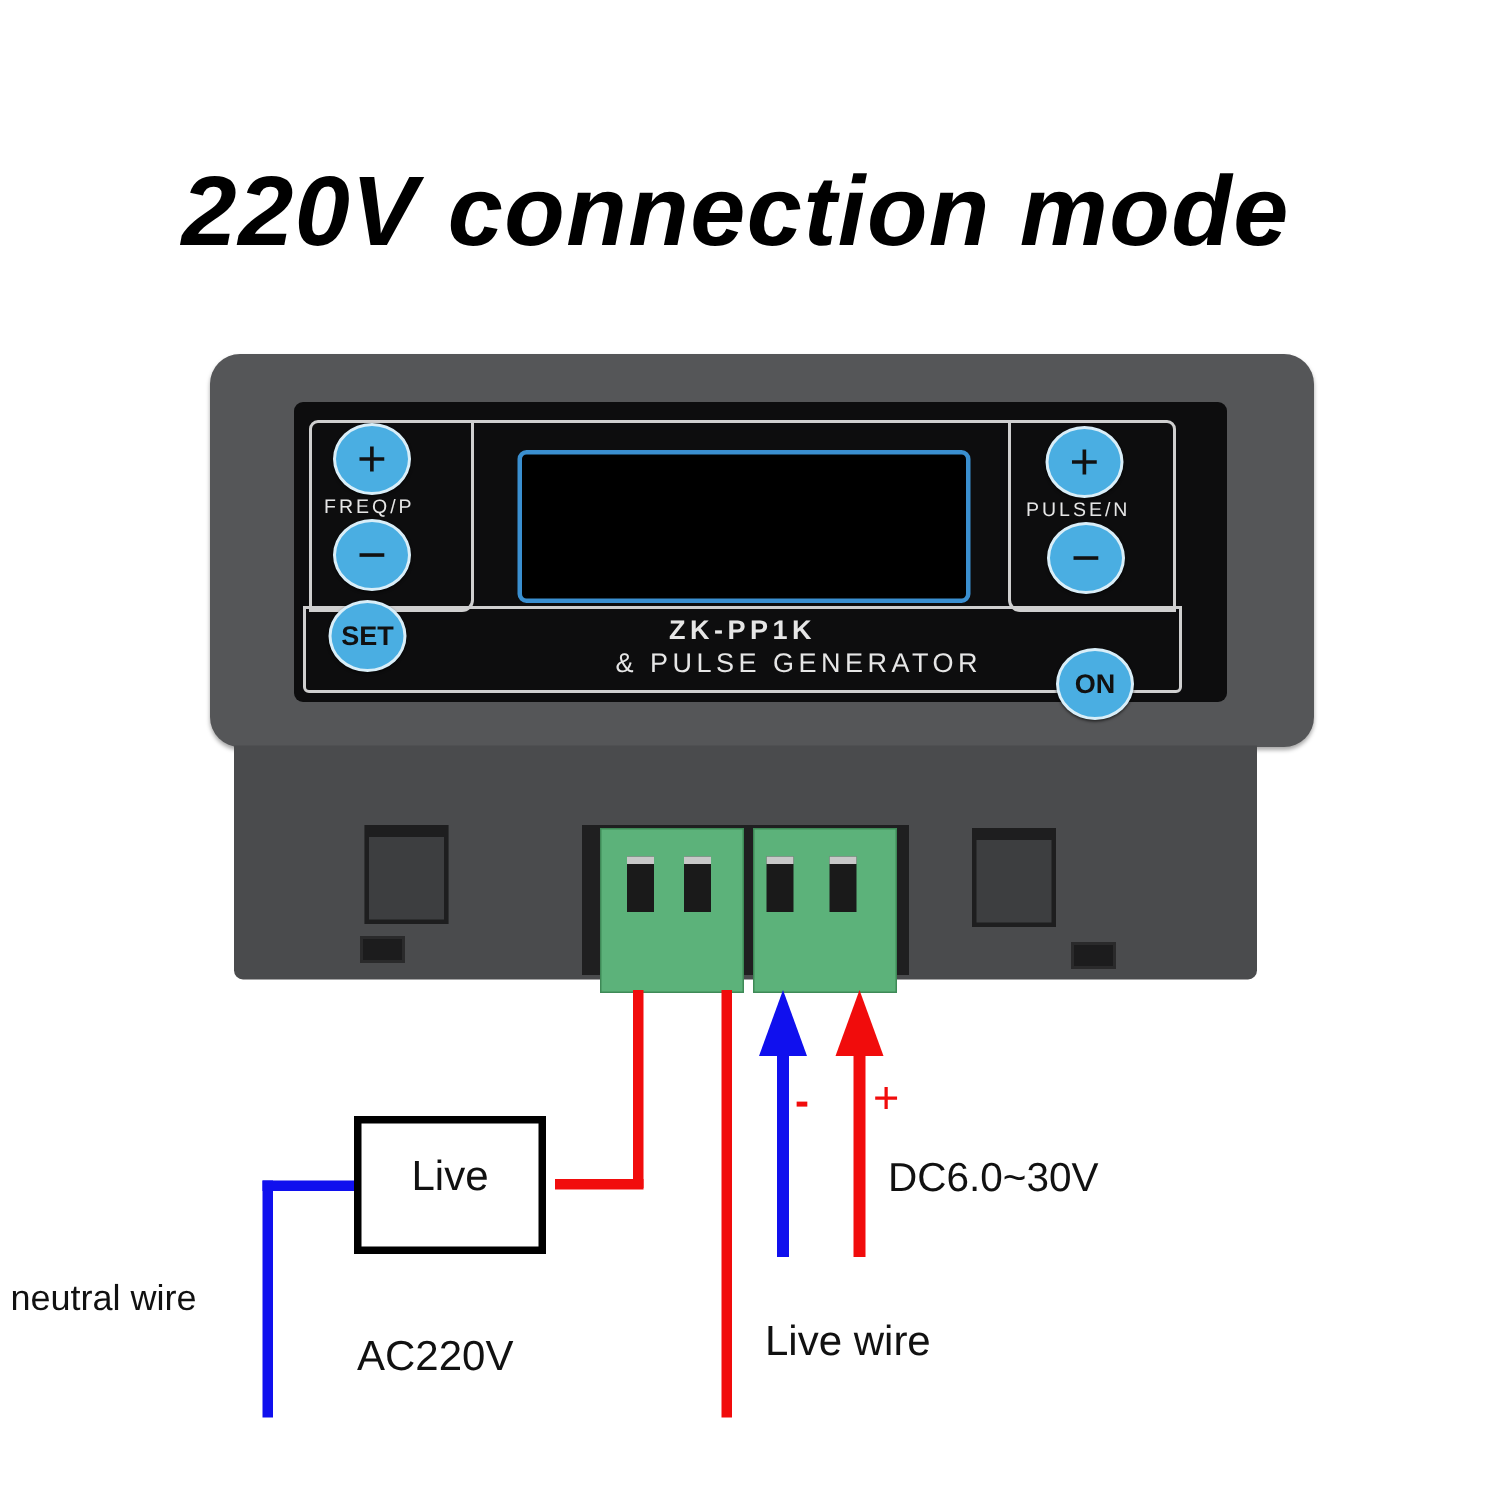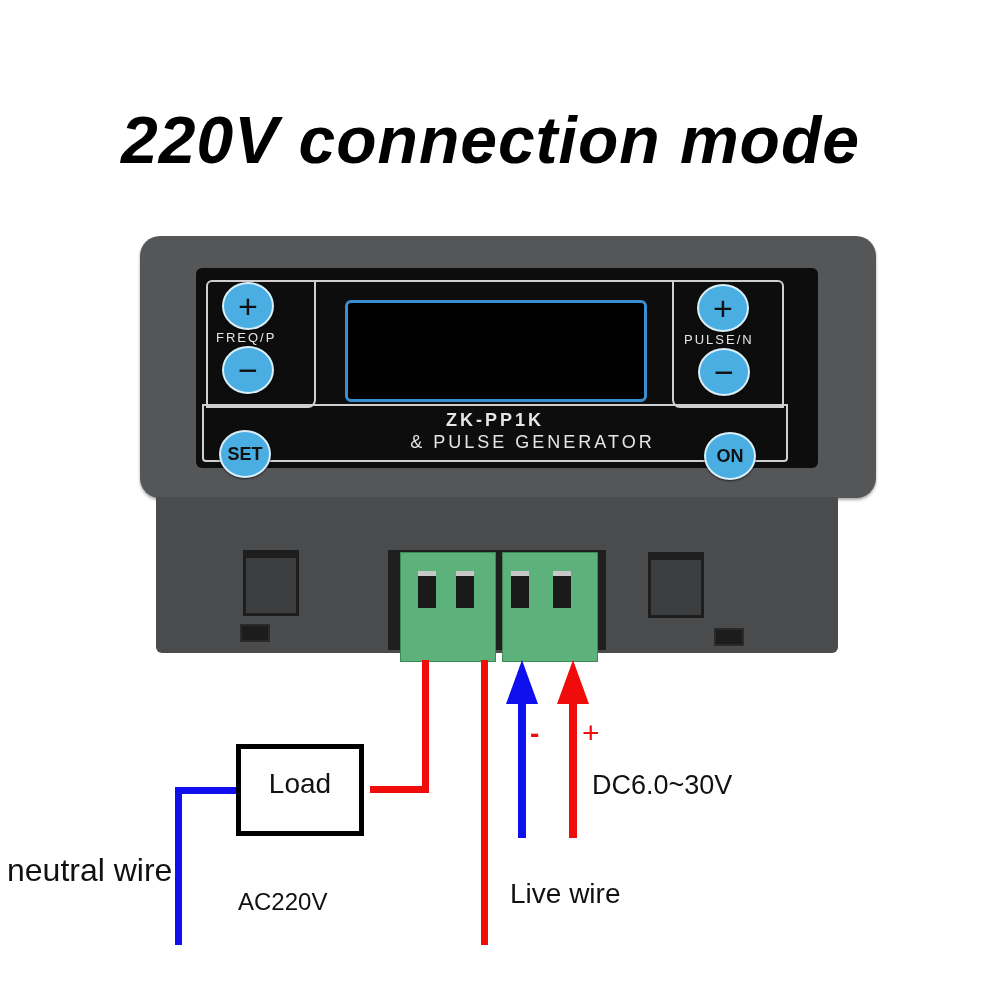--- a/index.html
+++ b/index.html
@@ -45,21 +45,21 @@
 
 <div class="abs screen"></div>
 
 <div class="abs btn" style="left:222px;top:282px;">
   <span class="glyph">+</span>
 </div>
 <div class="abs label" style="left:216px;top:330px;">FREQ/P</div>
 <div class="abs btn" style="left:222px;top:346px;">
   <span class="glyph">−</span>
 </div>
-<div class="abs btn" style="left:219px;top:430px;">
+<div class="abs btn" style="left:219px;top:400px;">
   <span class="word">SET</span>
 </div>
 
 <div class="abs btn" style="left:697px;top:284px;">
   <span class="glyph">+</span>
 </div>
 <div class="abs label" style="left:684px;top:332px;">PULSE/N</div>
 <div class="abs btn" style="left:698px;top:348px;">
   <span class="glyph">−</span>
 </div>
@@ -86,26 +86,26 @@
   <div class="abs screw" style="left:50px;top:18px;"></div>
 </div>
 
 <div class="abs wire-red" style="left:422px;top:660px;width:7px;height:132px;"></div>
 <div class="abs wire-red" style="left:370px;top:786px;width:59px;height:7px;"></div>
 <div class="abs wire-red" style="left:481px;top:660px;width:7px;height:285px;"></div>
 <div class="abs wire-blue" style="left:175px;top:787px;width:62px;height:7px;"></div>
 <div class="abs wire-blue" style="left:175px;top:787px;width:7px;height:158px;"></div>
 
 <div class="abs" style="left:236px;top:744px;width:128px;height:92px;border:5px solid #000;box-sizing:border-box;display:flex;align-items:center;justify-content:center;">
-  <span class="txt" style="font-size:28px;margin-top:-12px;">Load</span>
+  <span class="txt" style="font-size:28px;margin-top:-12px;">Live</span>
 </div>
 
 <div class="abs wire-blue" style="left:518px;top:700px;width:8px;height:138px;"></div>
 <div class="abs" style="left:506px;top:660px;width:0;height:0;border-left:16px solid transparent;border-right:16px solid transparent;border-bottom:44px solid #1010ee;"></div>
 <div class="abs wire-red" style="left:569px;top:700px;width:8px;height:138px;"></div>
 <div class="abs" style="left:557px;top:660px;width:0;height:0;border-left:16px solid transparent;border-right:16px solid transparent;border-bottom:44px solid #f10c0c;"></div>
 <div class="abs" style="left:530px;top:718px;color:#f10c0c;font-size:28px;font-weight:bold;">-</div>
 <div class="abs" style="left:582px;top:716px;color:#f10c0c;font-size:30px;">+</div>
 
 <div class="abs txt" style="left:592px;top:770px;font-size:27px;">DC6.0~30V</div>
-<div class="abs txt" style="left:7px;top:852px;font-size:32px;">neutral wire</div>
-<div class="abs txt" style="left:238px;top:888px;font-size:24px;">AC220V</div>
+<div class="abs txt" style="left:7px;top:852px;font-size:24px;">neutral wire</div>
+<div class="abs txt" style="left:238px;top:888px;font-size:28px;">AC220V</div>
 <div class="abs txt" style="left:510px;top:878px;font-size:28px;">Live wire</div>
 
 </body></html>

